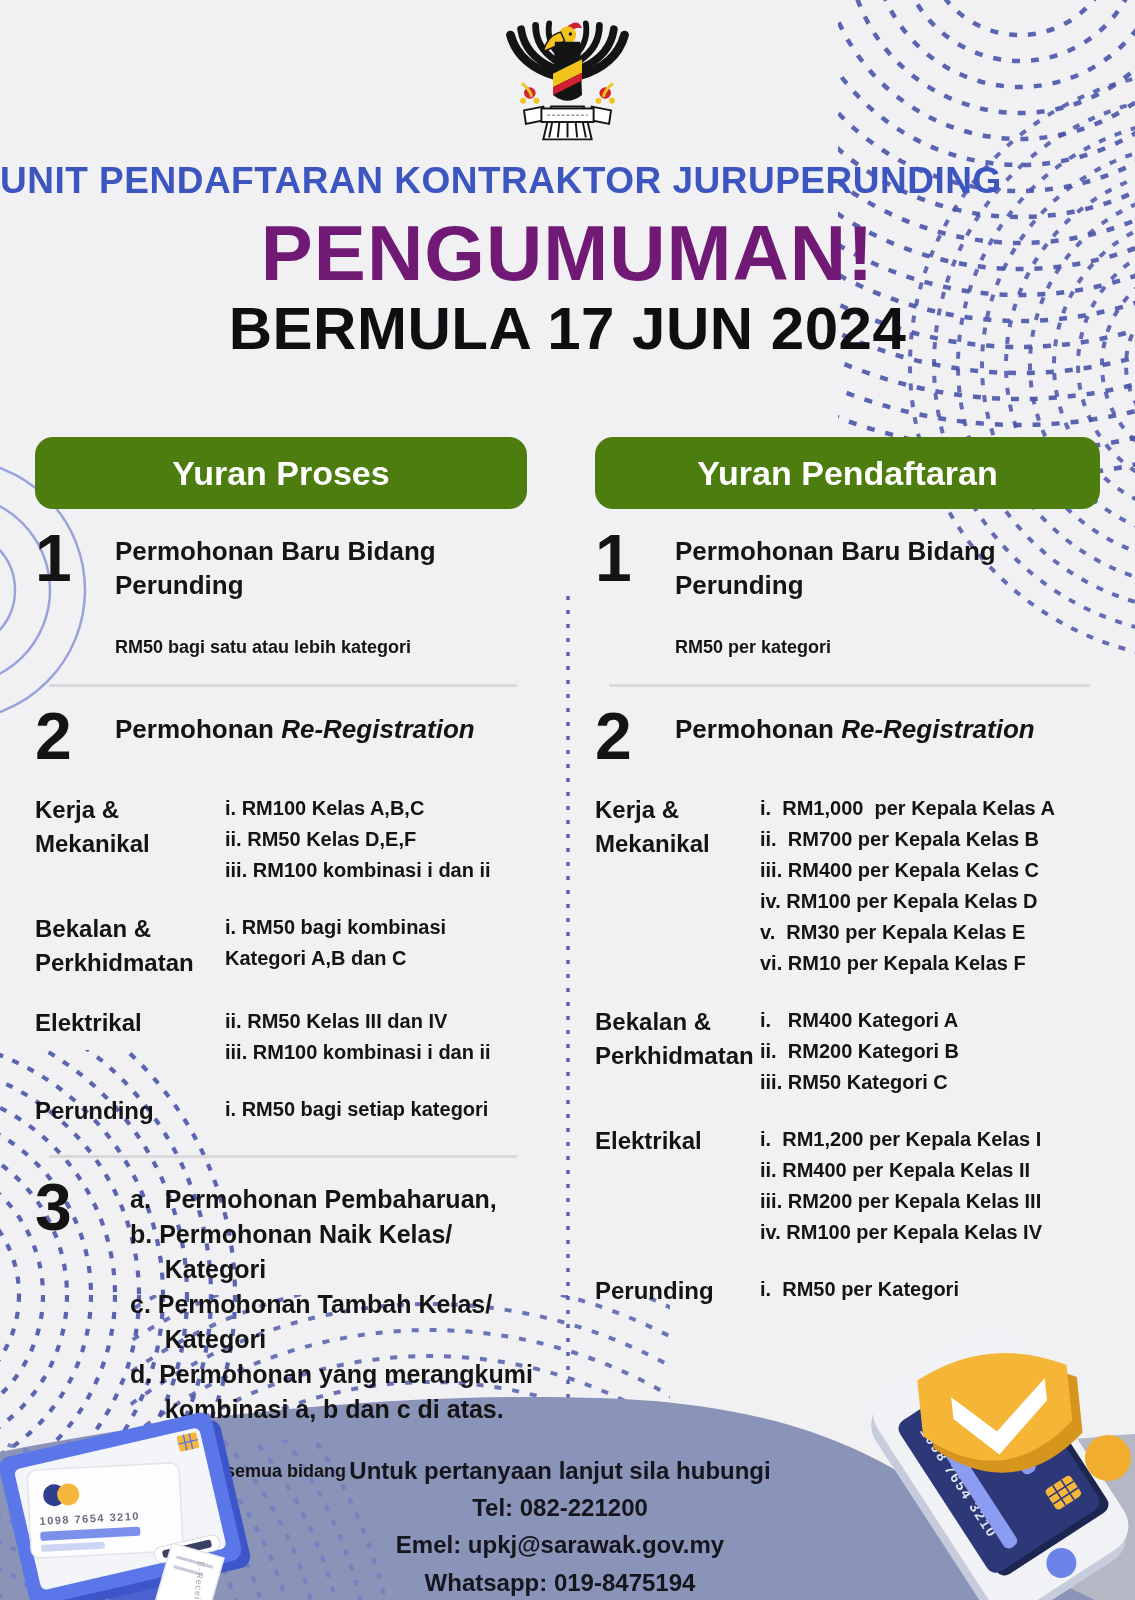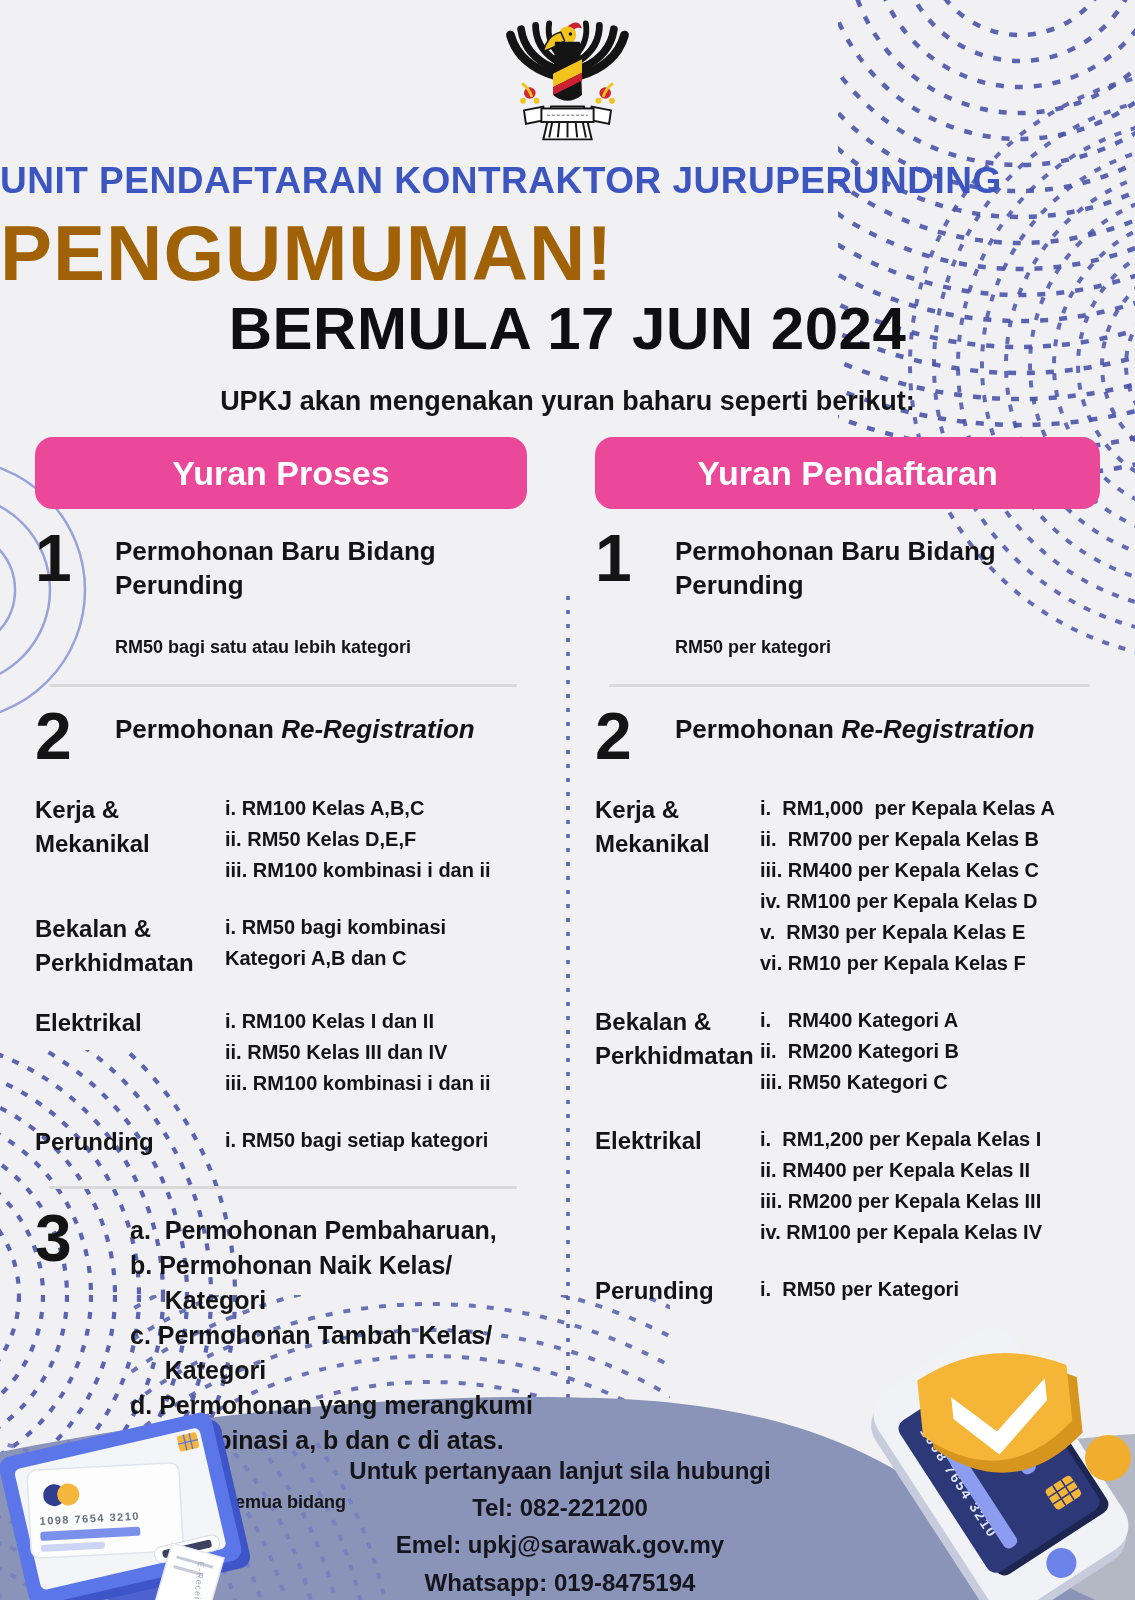--- a/index.html
+++ b/index.html
@@ -3,31 +3,31 @@
 <meta charset="utf-8">
 <style>
   html,body{margin:0;padding:0;background:#6b6f7a;}
   .poster{position:relative;width:1135px;height:1600px;margin:0 auto;background:#f1f1f4;
           overflow:hidden;font-family:"Liberation Sans",sans-serif;color:#141414;}
   #decor{position:absolute;left:0;top:0;width:1135px;height:1600px;z-index:0;}
   .illus{position:absolute;z-index:2;}
 
   .org-title{position:absolute;top:160px;left:0;right:0;text-align:left;
              font-size:37px;font-weight:800;color:#3c55bf;letter-spacing:.5px;white-space:pre;}
-  .announce{position:absolute;top:208px;left:0;right:0;
-            font-size:78px;font-weight:900;color:#a16207;letter-spacing:1px;}
+  .announce{position:absolute;top:208px;left:0;right:0;text-align:center;
+            font-size:78px;font-weight:900;color:#701a75;letter-spacing:1px;}
   .bdate{position:absolute;top:294px;left:0;right:0;text-align:center;
          font-size:60px;font-weight:900;color:#0f0f12;letter-spacing:.5px;}
   .subtitle{position:absolute;top:386px;left:0;right:0;text-align:center;
             font-size:27px;font-weight:700;}
 
   .col{position:absolute;top:437px;z-index:1;}
   .col-left{left:35px;width:492px;}
   .col-right{left:595px;width:505px;}
-  .colbar{height:72px;background:#ec4899;border-radius:18px;color:#fff;
+  .colbar{height:72px;background:#4d7c0f;border-radius:18px;color:#fff;
           font-size:34px;font-weight:700;display:flex;align-items:center;justify-content:center;}
   .sec{display:grid;grid-template-columns:80px 1fr;margin-top:18px;}
   .num{font-size:66px;font-weight:900;line-height:.95;letter-spacing:-2px;}
   .sec-title{font-size:26px;font-weight:700;line-height:1.3;white-space:pre;padding-top:8px;}
   .sec-title .it{font-style:italic;margin-top:43px;}
   .fee{font-size:18px;font-weight:700;margin-top:34px;white-space:pre;}
   .divider{height:3px;background:#d9d9d9;margin:26px 10px 6px 14px;border-radius:2px;}
   .row{display:grid;grid-template-columns:190px 1fr;margin-top:26px;}
   .col-right .row{grid-template-columns:165px 1fr;}
   .rlabel{font-size:24px;font-weight:700;line-height:1.42;white-space:pre;}
@@ -184,21 +184,20 @@
     </g>
     <path d="M30,108 L50,104 L52,118 L32,122 Z" fill="#fff" stroke="#141414" stroke-width="2"></path>
     <path d="M120,108 L100,104 L98,118 L118,122 Z" fill="#fff" stroke="#141414" stroke-width="2"></path>
     <rect x="48" y="106" width="54" height="14" fill="#fff" stroke="#141414" stroke-width="2"></rect>
     <line x1="54" y1="113" x2="96" y2="113" stroke="#999" stroke-width="1.5" stroke-dasharray="3 2"></line>
   </svg>
 
   <div class="org-title">UNIT PENDAFTARAN KONTRAKTOR JURUPERUNDING</div>
   <div class="announce">PENGUMUMAN!</div>
   <div class="bdate">BERMULA 17 JUN 2024</div>
-  <div class="subtitle">UPKJ akan mengenakan yuran baharu seperti berikut:</div>
 
   <div class="col col-left">
     <div class="colbar">Yuran Proses</div>
 
     <div class="sec">
       <div class="num">1</div>
       <div>
         <div class="sec-title">Permohonan Baru Bidang
 Perunding</div>
         <div class="fee">RM50 bagi satu atau lebih kategori</div>
@@ -225,21 +224,20 @@
       <div class="rlabel">Bekalan &amp;
 Perkhidmatan</div>
       <div class="ritems">
         <div class="ritem">i. RM50 bagi kombinasi
 Kategori A,B dan C</div>
       </div>
     </div>
     <div class="row">
       <div class="rlabel">Elektrikal</div>
       <div class="ritems">
-        <div class="ritem">i. RM100 Kelas I dan II</div>
         <div class="ritem">ii. RM50 Kelas III dan IV</div>
         <div class="ritem">iii. RM100 kombinasi i dan ii</div>
       </div>
     </div>
     <div class="row">
       <div class="rlabel">Perunding</div>
       <div class="ritems">
         <div class="ritem">i. RM50 bagi setiap kategori</div>
       </div>
     </div>

